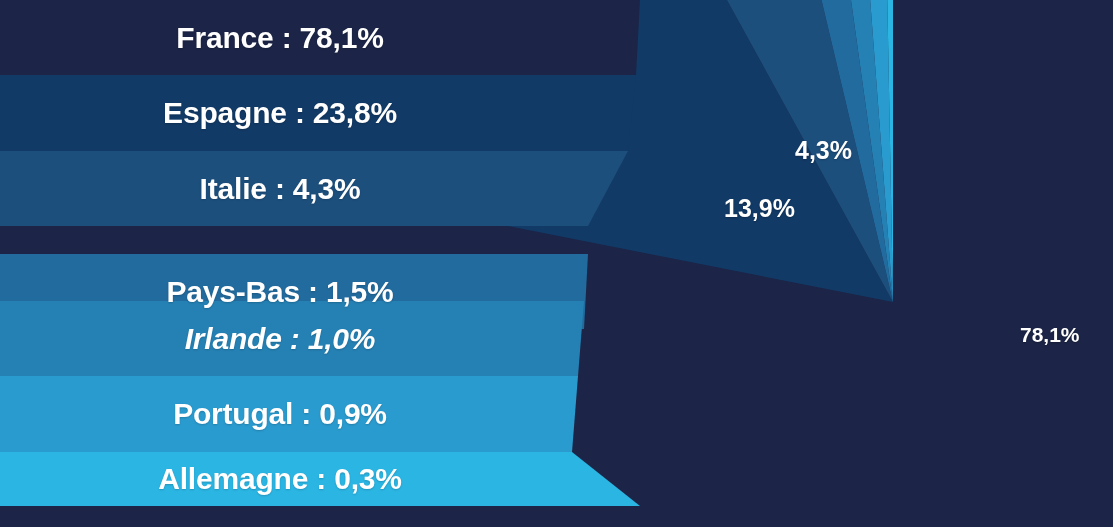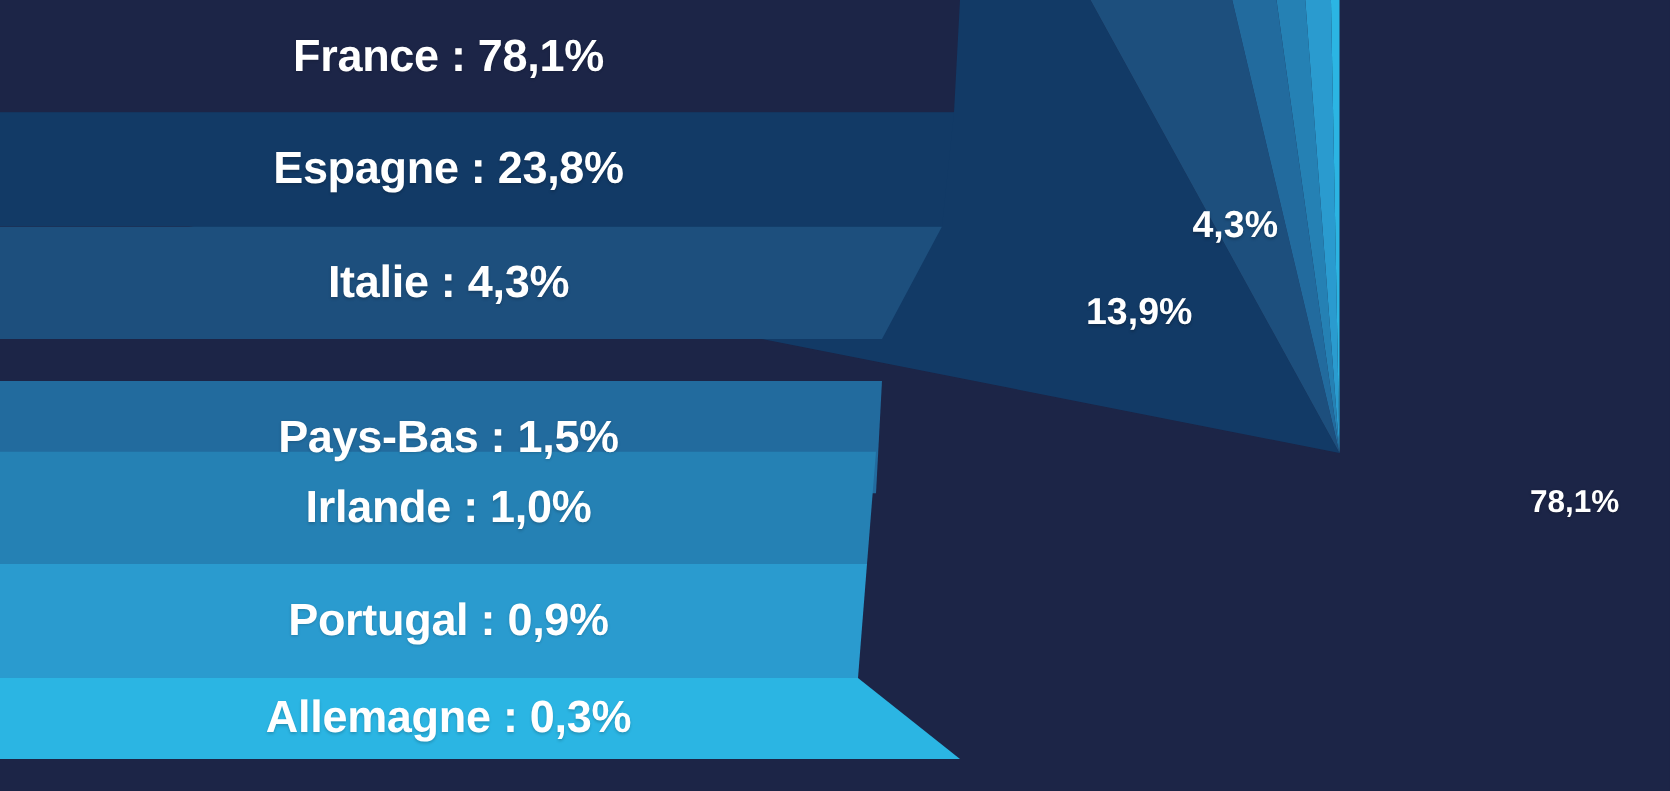--- a/index.html
+++ b/index.html
@@ -31,21 +31,20 @@
     width:560px;
     text-align:center;
     color:#ffffff;
     font-weight:bold;
     font-size:30px;
     letter-spacing:-0.2px;
     white-space:nowrap;
     text-shadow:0 1px 2px rgba(0,0,0,.18);
     font-family:"Liberation Sans", sans-serif;
     z-index:2;
-    padding-left:19px;
   }
 
   
   .pie-label{
     position:absolute;
     color:#ffffff;
     font-weight:bold;
     font-size:25px;
     white-space:nowrap;
     text-shadow:0 1px 2px rgba(0,0,0,.25);
@@ -95,21 +94,21 @@
           <polygon points="0,0 628,0 588,75 0,75" fill="#1d4f7d"></polygon>
         </svg>
         <div class="bar-label">Italie : 4,3%</div>
       </div>
       <div class="bar-row" style="top: 226px; height: 75px; margin-top: 28px;">
         <svg class="bar-shape" width="700" height="75" viewBox="0 0 700 75" preserveAspectRatio="none">
           <polygon points="0,0 588,0 584,75 0,75" fill="#226b9e"></polygon>
         </svg>
         <div class="bar-label">Pays-Bas : 1,5%</div>
       </div>
-      <div class="bar-row" style="top: 301px; height: 75px;">
+      <div class="bar-row" style="top: 301px; height: 75px; font-style: italic;">
         <svg class="bar-shape" width="700" height="75" viewBox="0 0 700 75" preserveAspectRatio="none">
           <polygon points="0,0 584,0 578,75 0,75" fill="#2581b4"></polygon>
         </svg>
         <div class="bar-label">Irlande : 1,0%</div>
       </div>
       <div class="bar-row" style="top: 376px; height: 76px;">
         <svg class="bar-shape" width="700" height="76" viewBox="0 0 700 76" preserveAspectRatio="none">
           <polygon points="0,0 578,0 572,76 0,76" fill="#2a9bcf"></polygon>
         </svg>
         <div class="bar-label">Portugal : 0,9%</div>

